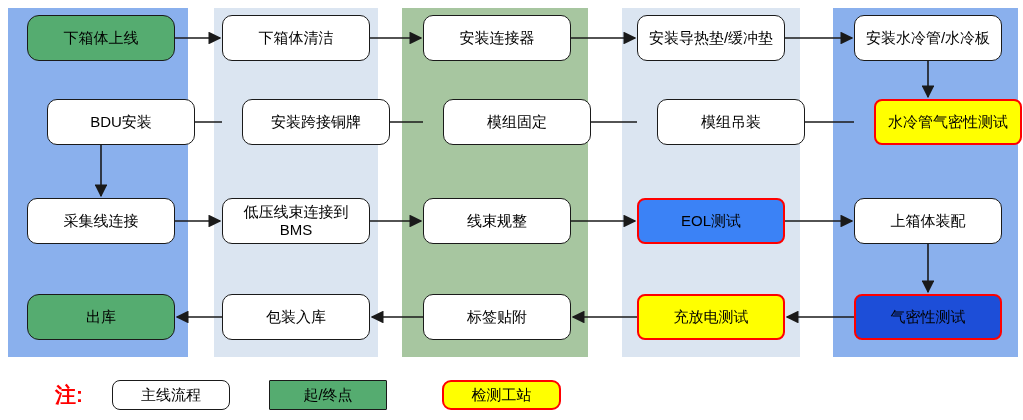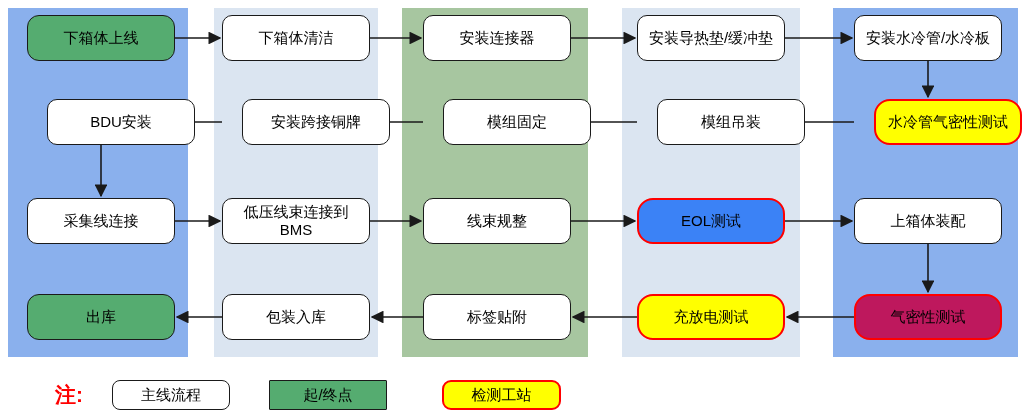--- a/index.html
+++ b/index.html
@@ -13,21 +13,21 @@
   .lane3{left:402px;width:186px;}
   .lane4{left:622px;width:178px;}
   .lane5{left:833px;width:185px;}
 
   
   .node{position:absolute;width:148px;height:46px;box-sizing:border-box;
         background:#fff;border:1.6px solid #1a1a1a;border-radius:10px;
         display:flex;align-items:center;justify-content:center;text-align:center;
         font-size:15px;line-height:1.2;padding:1px 8px;}
   .node.terminal{border-radius:12px;}
-  .node.test{border:2px solid #ff0000;border-radius:16px;}
+  .node.test{border:2px solid #ff0000;border-radius:8px;}
   .c1{left:27px;} .c2{left:222px;} .c3{left:423px;} .c4{left:637px;} .c5{left:854px;}
   .r1{top:15px;} .r2{top:99px;margin-left:20px;} .r3{top:198px;} .r4{top:294px;}
 
   
   .arrows{position:absolute;left:0;top:0;width:1023px;height:420px;pointer-events:none;}
   .arrows line{stroke:#1a1a1a;stroke-width:1.6;}
 
   
   .legend-note{position:absolute;left:55px;top:381px;font-size:21px;font-weight:bold;}
   .lg{position:absolute;top:380px;height:30px;box-sizing:border-box;background:#fff;
@@ -93,21 +93,21 @@
   <div class="node main c3 r2">模组固定</div>
   <div class="node main c2 r2">安装跨接铜牌</div>
   <div class="node main c1 r2">BDU安装</div>
 
   <div class="node main c1 r3">采集线连接</div>
   <div class="node main c2 r3">低压线束连接到BMS</div>
   <div class="node main c3 r3">线束规整</div>
   <div class="node test c4 r3" style="background-color: #3b82f6;">EOL测试</div>
   <div class="node main c5 r3">上箱体装配</div>
 
-  <div class="node test c5 r4" style="background-color: #be185d;">气密性测试</div>
+  <div class="node test c5 r4" style="background-color: #1d4ed8;">气密性测试</div>
   <div class="node test c4 r4" style="background-color: rgb(255, 255, 0); padding-left: 8px;">充放电测试</div>
   <div class="node main c3 r4">标签贴附</div>
   <div class="node main c2 r4">包装入库</div>
   <div class="node terminal c1 r4" style="background-color: rgb(85, 172, 112);">出库</div>
 
   <span class="legend-note" style="color: rgb(255, 0, 0);">注:</span>
   <div class="lg lg-main">主线流程</div>
   <div class="lg lg-terminal" style="background-color: rgb(85, 172, 112);">起/终点</div>
   <div class="lg lg-test" style="background-color: rgb(255, 255, 0); margin-left: 48px;">检测工站</div>
 

